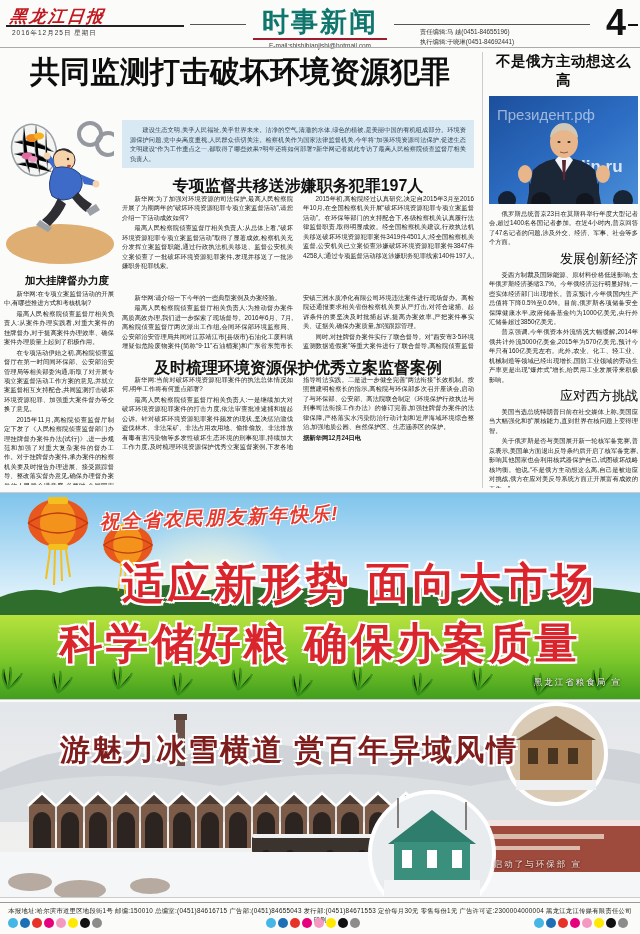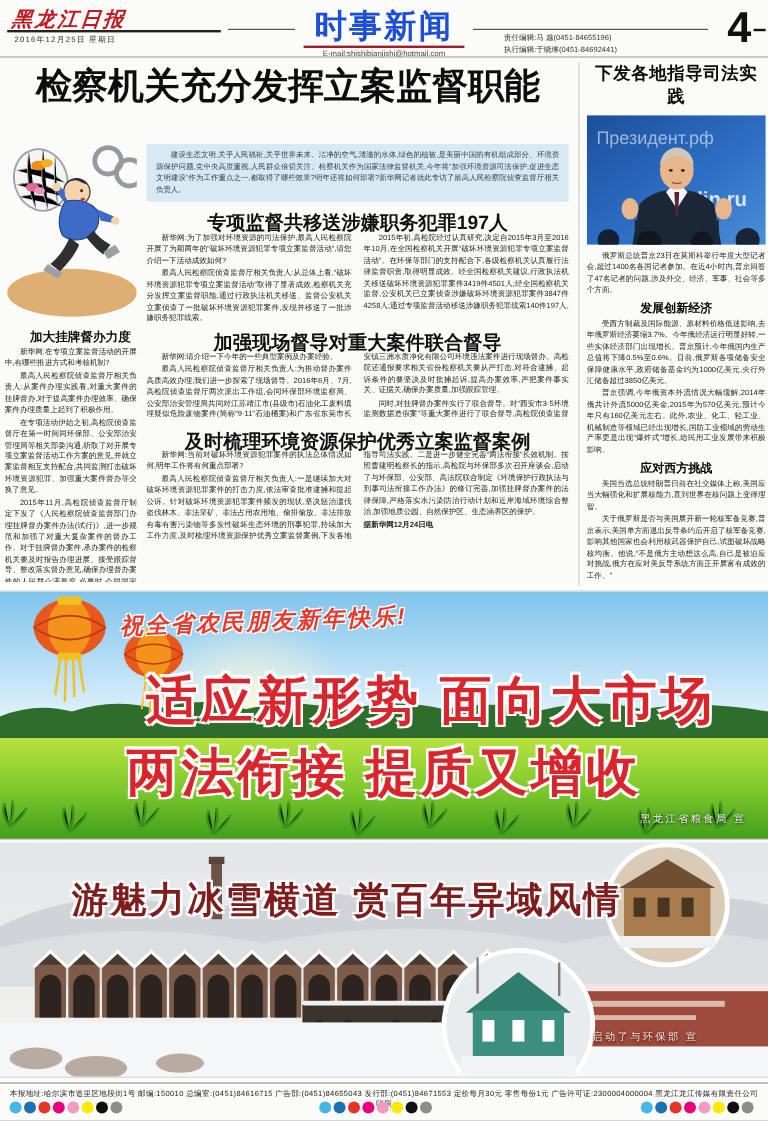--- a/index.html
+++ b/index.html
@@ -4,21 +4,21 @@
 <style>
   * { margin:0; padding:0; box-sizing:border-box; }
   body { background:#888; font-family:"Liberation Sans", sans-serif; }
   .page { position:relative; width:640px; height:934px; background:#fbfbf9; margin:0 auto; overflow:hidden; }
 
   
   .masthead { position:absolute; left:0; top:0; width:640px; height:48px; }
   .logo { position:absolute; left:10px; top:5px; font-family:"DejaVu Serif", serif; font-style:italic; font-weight:bold; font-size:17px; color:#c01920; transform:skewX(-6deg); letter-spacing:2px; }
   .logo-rule { position:absolute; left:6px; top:25px; width:178px; height:2px; background:#222; }
   .date-line { position:absolute; left:12px; top:29px; font-size:6.5px; color:#333; letter-spacing:1px; }
-  .section-title { position:absolute; left:250px; top:4px; width:140px; text-align:center; font-family:"DejaVu Serif", serif; font-weight:bold; font-size:27px; color:#1d4ed8; letter-spacing:2px; }
+  .section-title { position:absolute; left:250px; top:4px; width:140px; text-align:center; font-family:"DejaVu Serif", serif; font-weight:bold; font-size:27px; color:#0f766e; letter-spacing:2px; }
   .title-rule { position:absolute; left:253px; top:38px; width:134px; height:2px; background:#9e1b30; }
   .email { position:absolute; left:244px; top:42px; width:152px; text-align:center; font-size:6.5px; color:#444; }
   .rule-left { position:absolute; left:190px; top:24px; width:56px; height:1px; background:#555; }
   .rule-right { position:absolute; left:394px; top:24px; width:196px; height:1px; background:#555; }
   .editors { position:absolute; left:420px; top:27px; font-size:6.3px; color:#333; line-height:1.6; }
   .pageno { position:absolute; right:14px; top:2px; font-size:36px; font-weight:900; color:#111; }
   .pageno-dash { position:absolute; right:2px; top:24px; width:10px; height:2px; background:#111; }
   .head-bottom { position:absolute; left:0; top:47px; width:640px; height:1px; background:#aaa; }
 
   
@@ -39,21 +39,21 @@
   .mb2 { top:293px; height:61px; }
   .mb3 { top:375px; height:110px; }
 
   .tiny p { font-size:6.3px; line-height:1.5; color:#1c1c1c; text-align:justify; text-indent:2em; margin-bottom:1px; }
   .credit { text-align:right; font-weight:bold; text-indent:0 !important; }
 
   
   .putin { position:absolute; left:482px; top:52px; width:156px; height:436px; border-left:1px solid #ccc; padding-left:6px; overflow:hidden; }
   .putin-headline { font-size:14.5px; font-weight:900; color:#0d0d0d; text-align:center; margin-bottom:6px; letter-spacing:0.5px; }
   .putin-photo { width:150px; height:108px; display:block; margin-bottom:5px; }
-  .putin-sub { text-align:center; font-size:10px; font-weight:bold; color:#000; margin:3px 0 2px; }
+  .putin-sub { text-align:right; font-size:13px; font-weight:normal; color:#000; margin:3px 0 2px; }
 
   
   .grain-ad { position:absolute; left:0; top:492px; width:640px; height:208px; overflow:hidden; border-top:1px solid #ccc; border-bottom:1px solid #ccc; }
   .grain-bg { position:absolute; left:0; top:0; }
   .grain-greet { position:absolute; left:100px; top:12px; font-size:19px; font-weight:900; font-style:italic; color:#e8392f; transform:rotate(-2deg); letter-spacing:2px;
       text-shadow:-1px -1px 0 #fff, 1px -1px 0 #fff, -1px 1px 0 #fff, 1px 1px 0 #fff; }
   .grain-line { position:absolute; left:0; width:640px; text-align:center; font-size:43px; font-weight:900; color:#d9252b; letter-spacing:3px;
       text-shadow:-2px -2px 0 #fff, 2px -2px 0 #fff, -2px 2px 0 #fff, 2px 2px 0 #fff, 0 2px 0 #fff, 0 -2px 0 #fff; }
   .gl1 { top:62px;margin-left:39px; } .gl2 { top:122px; }
   .grain-attr { position:absolute; right:18px; bottom:10px; font-size:8.5px; color:#f2f7ee; letter-spacing:2px; text-shadow:0 0 3px #243c14, 0 1px 2px #243c14; }
@@ -88,21 +88,21 @@
     <div class="rule-right"></div>
     <div class="editors">
       <div>责任编辑:马 越(0451-84655196)</div>
       <div>执行编辑:于晓琳(0451-84692441)</div>
     </div>
     <div class="pageno">4</div>
     <div class="pageno-dash"></div>
     <div class="head-bottom"></div>
   </div>
 
-  <div class="lead-headline">检察机关充分发挥立案监督职能</div>
+  <div class="lead-headline">共同监测打击破坏环境资源犯罪</div>
 
   <svg class="cartoon" viewBox="0 0 112 158">
     <ellipse cx="58" cy="132" rx="54" ry="20" fill="#d9a05b" opacity="0.85"></ellipse>
 
     <g stroke="#8a8f96" stroke-width="4" fill="none" opacity="0.9">
       <circle cx="88" cy="22" r="11"></circle>
       <circle cx="106" cy="32" r="11"></circle>
       <path d="M96,28 L100,25" stroke-width="3"></path>
     </g>
 
@@ -155,36 +155,35 @@
     <p>建设生态文明,关乎人民福祉,关乎世界未来。洁净的空气,清澈的水体,绿色的植被,是美丽中国的有机组成部分。环境资源保护问题,党中央高度重视,人民群众倍切关注。检察机关作为国家法律监督机关,今年将“加强环境资源司法保护,促进生态文明建设”作为工作重点之一,都取得了哪些效果?明年还将如何部署?新华网记者就此专访了最高人民检察院侦查监督厅相关负责人。</p>
   </div>
 
   <div class="mid-head mh1">专项监督共移送涉嫌职务犯罪197人</div>
   <div class="mid-body mb1 tiny">
     <p>新华网:为了加强对环境资源的司法保护,最高人民检察院开展了为期两年的“破坏环境资源犯罪专项立案监督活动”,请您介绍一下活动成效如何?</p>
     <p>最高人民检察院侦查监督厅相关负责人:从总体上看,“破坏环境资源犯罪专项立案监督活动”取得了显著成效,检察机关充分发挥立案监督职能,通过行政执法机关移送、监督公安机关立案侦查了一批破坏环境资源犯罪案件,发现并移送了一批涉嫌职务犯罪线索。</p>
     <p>2015年初,高检院经过认真研究,决定自2015年3月至2016年10月,在全国检察机关开展“破坏环境资源犯罪专项立案监督活动”。在环保等部门的支持配合下,各级检察机关认真履行法律监督职责,取得明显成效。经全国检察机关建议,行政执法机关移送破坏环境资源犯罪案件3419件4501人;经全国检察机关监督,公安机关已立案侦查涉嫌破坏环境资源犯罪案件3847件4258人;通过专项监督活动移送涉嫌职务犯罪线索140件197人,已立案133件223人,切实防止了有案不移、有案不立、以罚代刑。</p>
   </div>
 
-  <div class="mid-head mh2">加强现场督导对重大案件联合督导</div>
   <div class="mid-body mb2 tiny">
     <p>新华网:请介绍一下今年的一些典型案例及办案经验。</p>
     <p>最高人民检察院侦查监督厅相关负责人:为推动督办案件高质高效办理,我们进一步探索了现场督导。2016年6月、7月,高检院侦查监督厅两次派出工作组,会同环保部环境监察局、公安部治安管理局共同对江苏靖江市(县级市)石油化工废料填埋疑似危险废物案件(简称“9·11”石油桶案)和广东省东莞市长安镇三洲水质净化有限公司环境违法案件进行现场督办。高检院还通报要求相关省份检察机关要从严打击,对符合逮捕、起诉条件的要坚决及时批捕起诉,提高办案效率,严把案件事实关、证据关,确保办案质量,加强跟踪管理。</p>
     <p>同时,对挂牌督办案件实行了联合督导。对“西安市3·5环境监测数据造假案”等重大案件进行了联合督导,高检院侦查监督厅多次派员赴西安现场指导办案,听取了陕西省检察院的工作汇报,及时提出督导意见,有效解决了司法实践中遇到的问题,为该案顺利侦办积累了经验。目前,案件已侦查终结并公诉。</p>
   </div>
 
   <div class="mid-head mh3">及时梳理环境资源保护优秀立案监督案例</div>
   <div class="mid-body mb3 tiny">
     <p>新华网:当前对破坏环境资源犯罪案件的执法总体情况如何,明年工作将有何重点部署?</p>
     <p>最高人民检察院侦查监督厅相关负责人:一是继续加大对破坏环境资源犯罪案件的打击力度,依法审查批准逮捕和提起公诉。针对破坏环境资源犯罪案件频发的现状,坚决惩治滥伐盗伐林木、非法采矿、非法占用农用地、偷排偷放、非法排放有毒有害污染物等多发性破坏生态环境的刑事犯罪,持续加大工作力度,及时梳理环境资源保护优秀立案监督案例,下发各地指导司法实践。二是进一步健全完善“两法衔接”长效机制。按照曹建明检察长的指示,高检院与环保部多次召开座谈会,启动了与环保部、公安部、高法院联合制定《环境保护行政执法与刑事司法衔接工作办法》的修订完善,加强挂牌督办案件的法律保障,严格落实水污染防治行动计划和近岸海域环境综合整治,加强地质公园、自然保护区、生态涵养区的保护。</p>
     <p class="credit">据新华网12月24日电</p>
   </div>
 
   <div class="putin tiny">
-    <div class="putin-headline">下发各地指导司法实践</div>
+    <div class="putin-headline">不是俄方主动想这么高</div>
     <svg class="putin-photo" viewBox="0 0 150 108">
       <defs>
         <linearGradient id="pbg" x1="0" y1="0" x2="1" y2="1">
           <stop offset="0" stop-color="#1c4f9c"></stop>
             <stop offset="0.55" stop-color="#2d6ec4"></stop>
             <stop offset="1" stop-color="#4b8fd8"></stop>
         </linearGradient>
       </defs>
       <rect width="150" height="108" fill="url(#pbg)"></rect>
       <text x="8" y="24" font-size="15" fill="#ffffff" opacity="0.55" font-family="Liberation Sans, sans-serif">Президент.рф</text>
@@ -281,21 +280,21 @@
             <line x1="-8" y1="49" x2="-12" y2="78"></line>
               <line x1="-3" y1="49" x2="-4" y2="84"></line>
               <line x1="3" y1="49" x2="4" y2="80"></line>
               <line x1="8" y1="49" x2="12" y2="76"></line>
           </g>
         </g>
       </g>
     </svg>
     <div class="grain-greet">祝全省农民朋友新年快乐!</div>
     <div class="grain-line gl1">适应新形势  面向大市场</div>
-    <div class="grain-line gl2">两法衔接  提质又增收</div>
+    <div class="grain-line gl2">科学储好粮  确保办案质量</div>
     <div class="grain-attr">黑龙江省粮食局 宣</div>
   </div>
 
   <div class="tour-ad">
     <svg class="tour-bg" width="640" height="196">
       <defs>
         <linearGradient id="wsky" x1="0" y1="0" x2="0" y2="1">
           <stop offset="0" stop-color="#e3e6ea"></stop>
             <stop offset="1" stop-color="#f4f3f0"></stop>
         </linearGradient>

